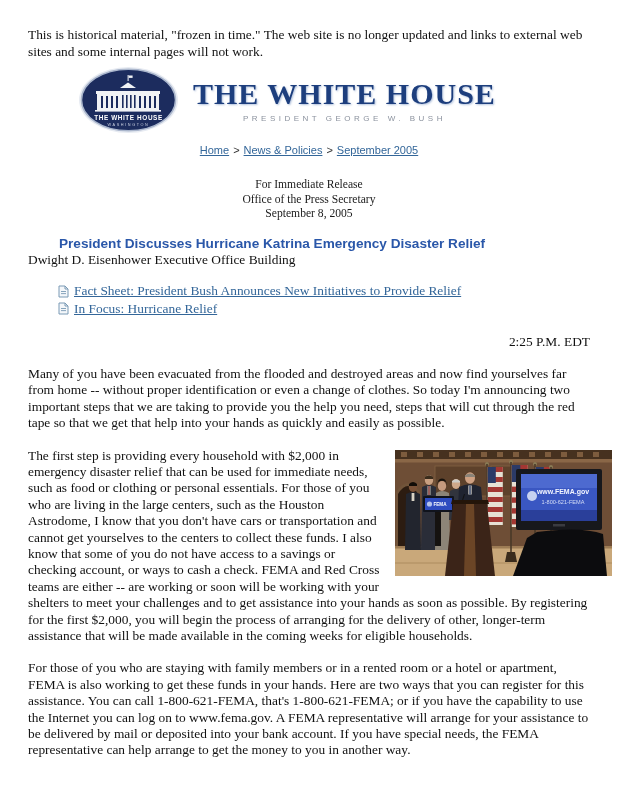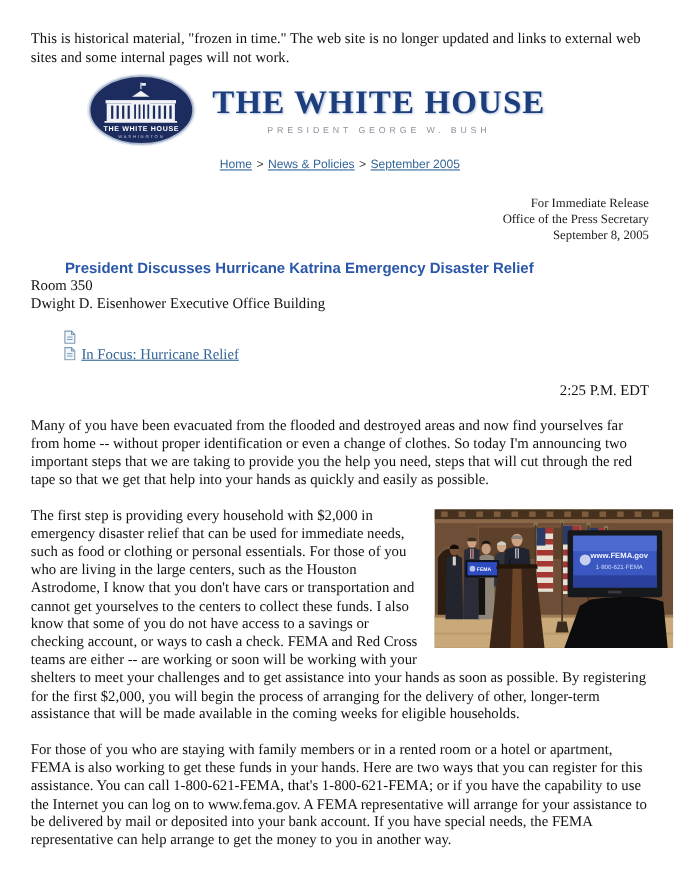--- a/index.html
+++ b/index.html
@@ -27,21 +27,21 @@
   
   .breadcrumb{
     font-family:"Liberation Sans",sans-serif;font-size:11px;color:#333;
     margin-top:8px;
     text-align:center;
   }
   .breadcrumb a{color:#336699;text-decoration:underline;cursor:pointer;}
   .crumb-sep{margin:0 4px;color:#333;}
   
   .release{
-    text-align:right;font-size:11.6px;line-height:14.5px;color:#1a1a1a;
+    text-align:center;font-size:11.6px;line-height:14.5px;color:#1a1a1a;
     margin-top:22px;
   }
   
   .title{
     font-family:"Liberation Sans",sans-serif;font-weight:bold;font-size:13.6px;
     color:#2a57a9;margin:14px 0 1px 0;padding-left:31px;
   }
   .location{font-size:13.4px;line-height:16.4px;}
   .related{margin:15px 0 0 30px;}
   .related-row{display:flex;align-items:center;margin-bottom:1px;}
@@ -105,31 +105,31 @@
     <a>Home</a><span class="crumb-sep">&gt;</span><a>News &amp; Policies</a><span class="crumb-sep">&gt;</span><a>September 2005</a>
   </div>
 
   <div class="release">
     <div>For Immediate Release</div>
     <div>Office of the Press Secretary</div>
     <div>September 8, 2005</div>
   </div>
 
   <div class="title">President Discusses Hurricane Katrina Emergency Disaster Relief</div>
-  <div class="location">Room 350</div>
   <div class="location">Dwight D. Eisenhower Executive Office Building</div>
 
   <div class="related">
     <div class="related-row">
       <svg class="doc-ico" width="11" height="13" viewBox="0 0 11 13">
         <path d="M1,1 L7,1 L10,4 L10,12 L1,12 Z" fill="#f4f7fa" stroke="#7a9ab5" stroke-width="1"></path>
         <path d="M7,1 L7,4 L10,4" fill="none" stroke="#7a9ab5" stroke-width="1"></path>
         <rect x="3" y="6" width="5" height="0.9" fill="#7a9ab5"></rect>
         <rect x="3" y="8.2" width="5" height="0.9" fill="#7a9ab5"></rect>
       </svg>
+      <a>Fact Sheet: President Bush Announces New Initiatives to Provide Relief</a>
     </div>
     <div class="related-row">
       <svg class="doc-ico" width="11" height="13" viewBox="0 0 11 13">
         <path d="M1,1 L7,1 L10,4 L10,12 L1,12 Z" fill="#f4f7fa" stroke="#7a9ab5" stroke-width="1"></path>
         <path d="M7,1 L7,4 L10,4" fill="none" stroke="#7a9ab5" stroke-width="1"></path>
         <rect x="3" y="6" width="5" height="0.9" fill="#7a9ab5"></rect>
         <rect x="3" y="8.2" width="5" height="0.9" fill="#7a9ab5"></rect>
       </svg>
       <a>In Focus: Hurricane Relief</a>
     </div>

